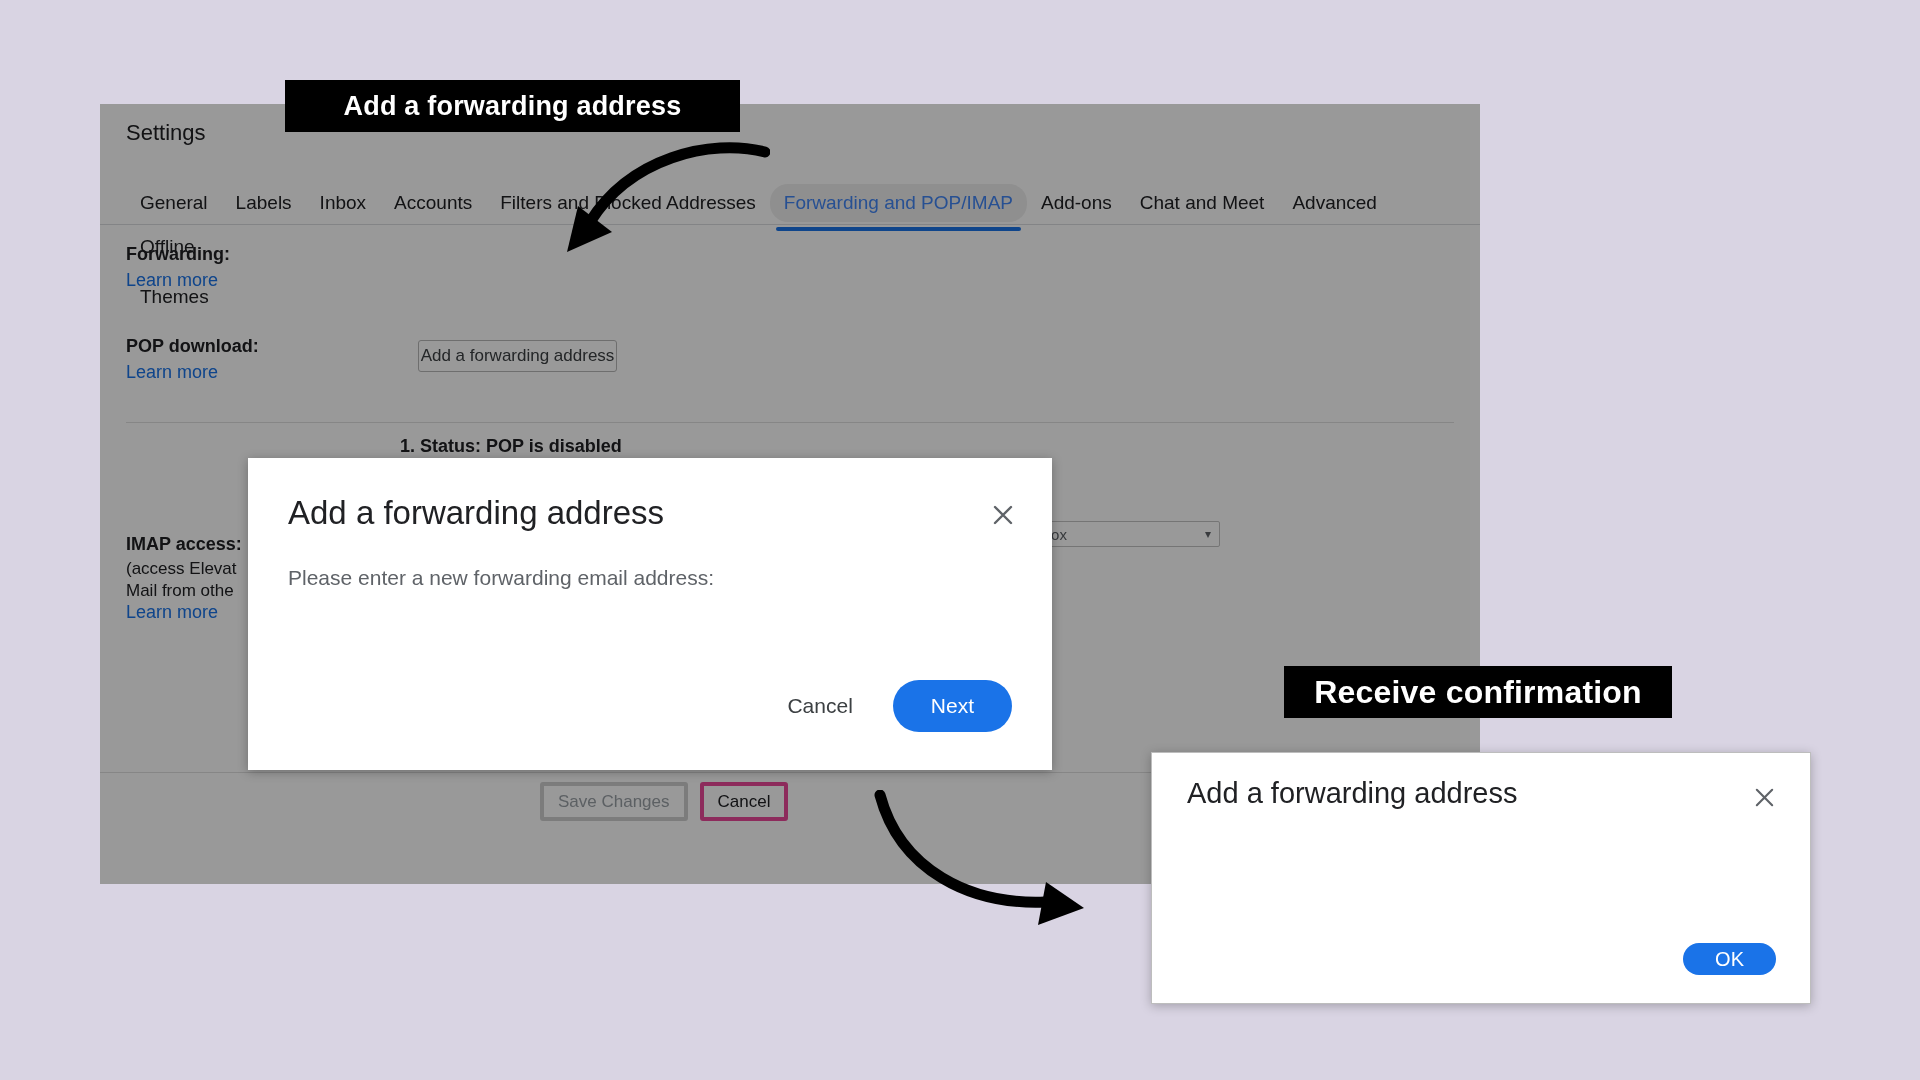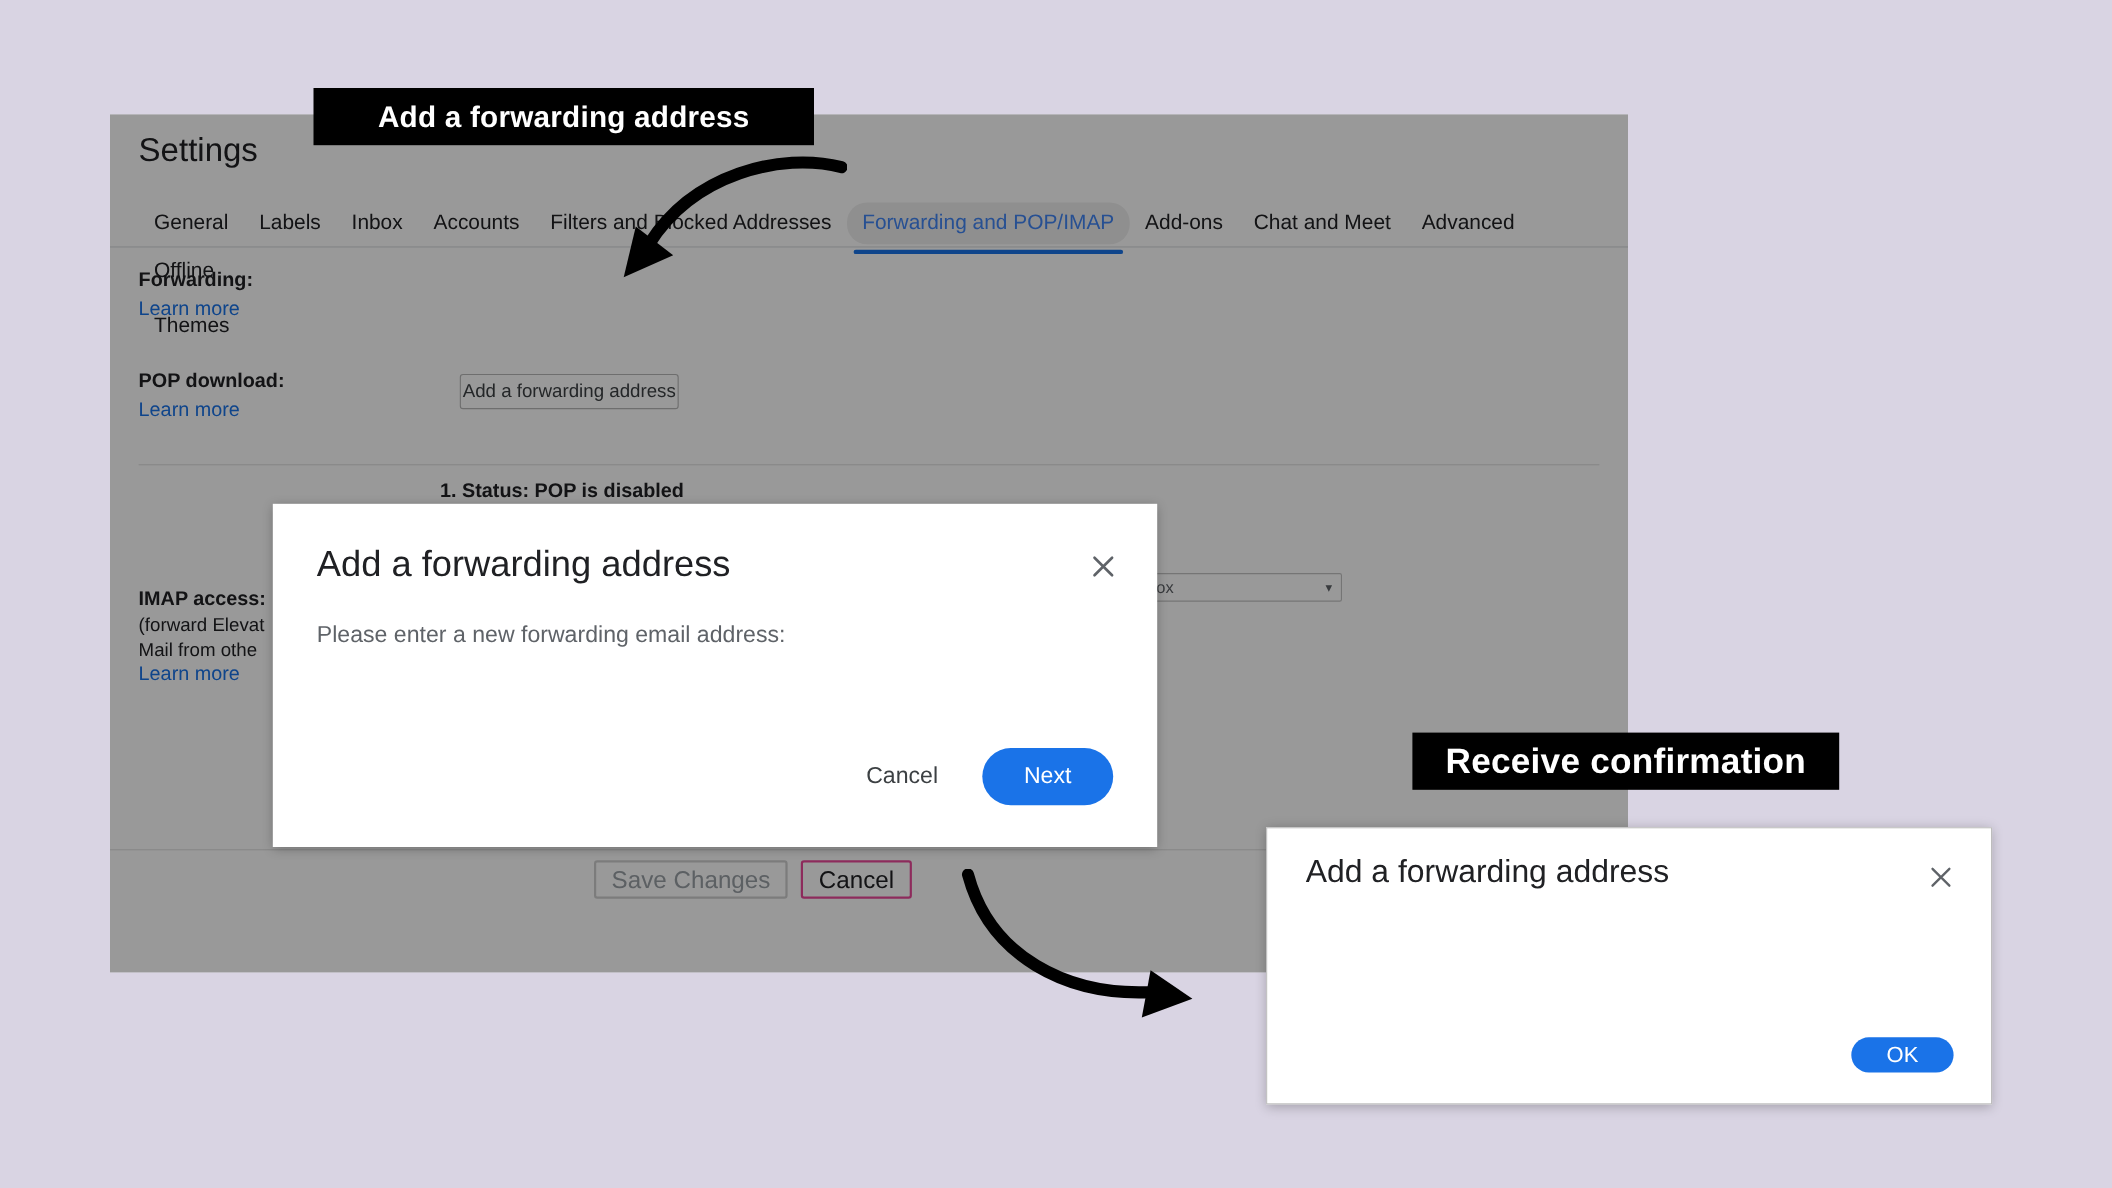--- a/index.html
+++ b/index.html
@@ -22,21 +22,21 @@
   #dim-overlay{
     position:absolute;
     left:100px; top:104px;
     width:1380px; height:780px;
     background:rgba(0,0,0,0.40);
     pointer-events:none;
   }
 
   .settings-title{
     position:absolute;left:26px;top:16px;
-    font-size:30px;color:#202124;font-weight:400;
+    font-size:22px;color:#202124;font-weight:400;
   }
 
   .tabs-row{
     position:absolute;left:26px;top:80px;width:1340px;
     display:flex;flex-wrap:wrap;align-items:center;
     column-gap:0px;row-gap:6px;
   }
   .tab{
     font-size:19px;color:#202124;
     padding:8px 14px;
@@ -112,23 +112,23 @@
   }
   .config-link{position:absolute;left:300px;top:640px;font-size:18px;color:#1a73e8;}
 
   .footer-divider{position:absolute;left:0;top:668px;width:1380px;height:1px;background:#e0e0e0;}
   .footer{
     position:absolute;left:440px;top:678px;
     display:flex;gap:12px;
   }
   .btn-flat{
     height:31px;padding:0 14px;
-    border:2px solid #ec4899;border-radius:3px;
+    border:4px solid #ec4899;border-radius:3px;
     background:transparent;
-    font-size:22px;font-family:"Liberation Sans", sans-serif;
+    font-size:17px;font-family:"Liberation Sans", sans-serif;
     display:flex;align-items:center;justify-content:center;
   }
   .btn-flat.disabled{color:#9aa0a6;border-color:#cfcfcf;}
   .btn-flat.enabled{color:#202124;}
 
   
   .callout{
     position:absolute;
     background:#000000;color:#ffffff;
     font-weight:bold;
@@ -269,21 +269,21 @@
     <span class="radio"></span>
     <span><span>Enable POP for </span><b>all mail</b></span>
   </div>
 
   <div class="pop-select">
     <span>g Mail's copy in the Inbox</span>
     <span class="chev">▾</span>
   </div>
 
   <div class="row-label" style="top:430px">IMAP access:</div>
-  <div class="row-sub" style="top:455px;font-size:17px">(forward Elevat</div>
+  <div class="row-sub" style="top:455px;font-size:17px">(access Elevat</div>
   <div class="row-sub" style="top:477px;font-size:17px">Mail from othe</div>
   <div class="row-sub link" style="top:498px">Learn more</div>
 
   <div class="blurred">Configure your email client (e.g. Outlook, Thunderbird, iPhone)</div>
   <div class="config-link">Configuration instructions</div>
 
   <div class="footer-divider"></div>
   <div class="footer">
     <div class="btn-flat disabled">Save Changes</div>
     <div class="btn-flat enabled">Cancel</div>

